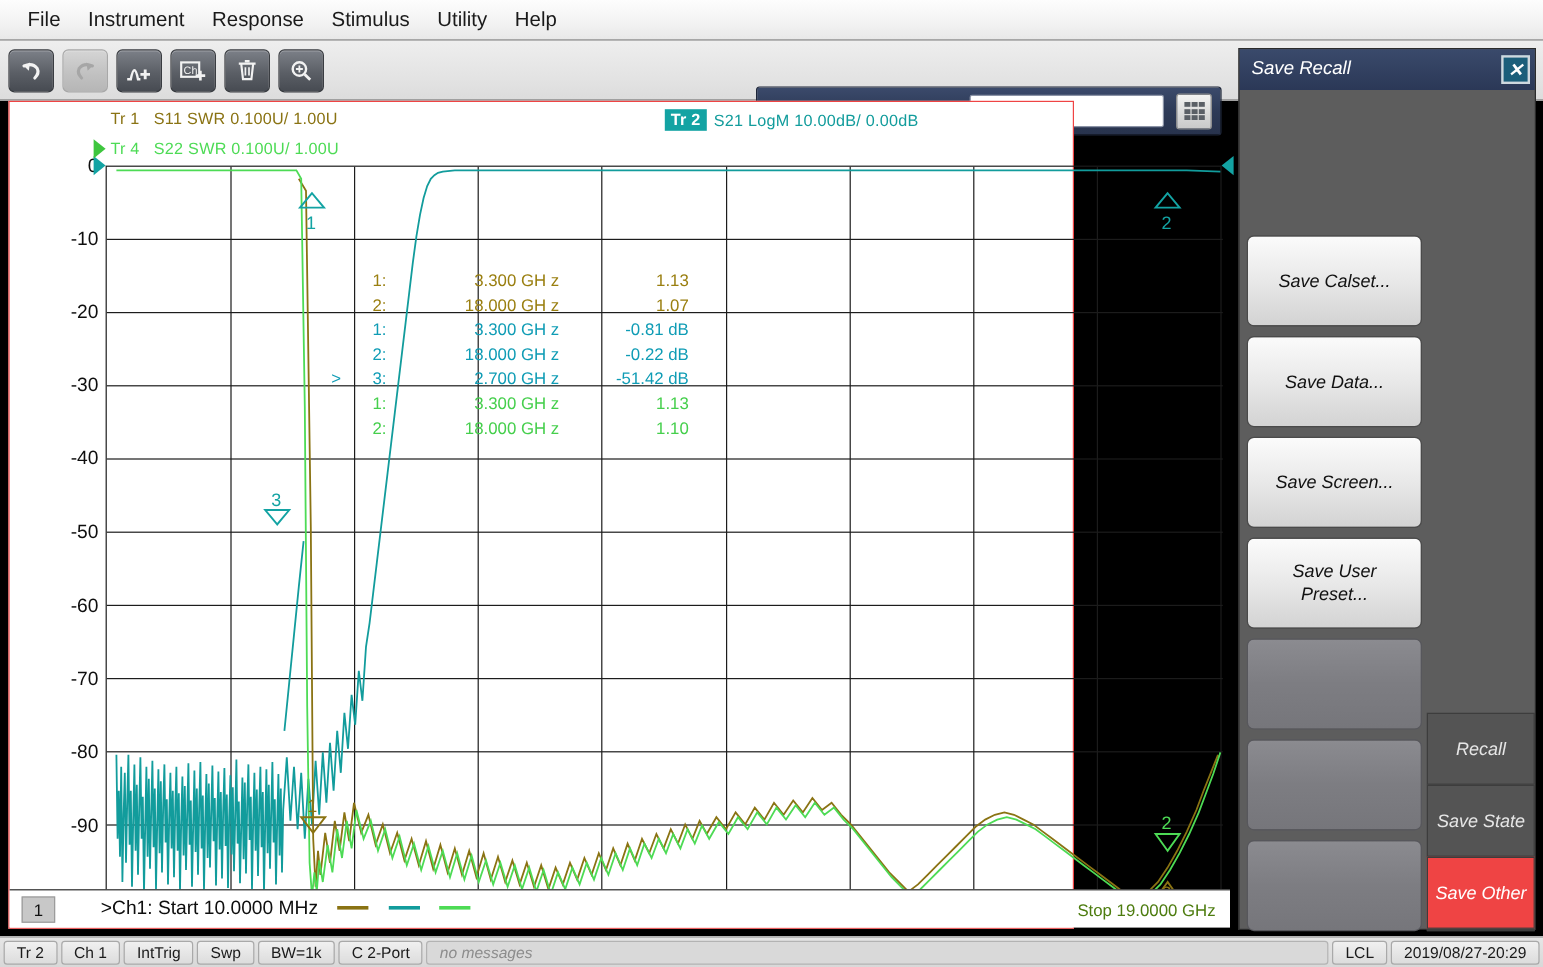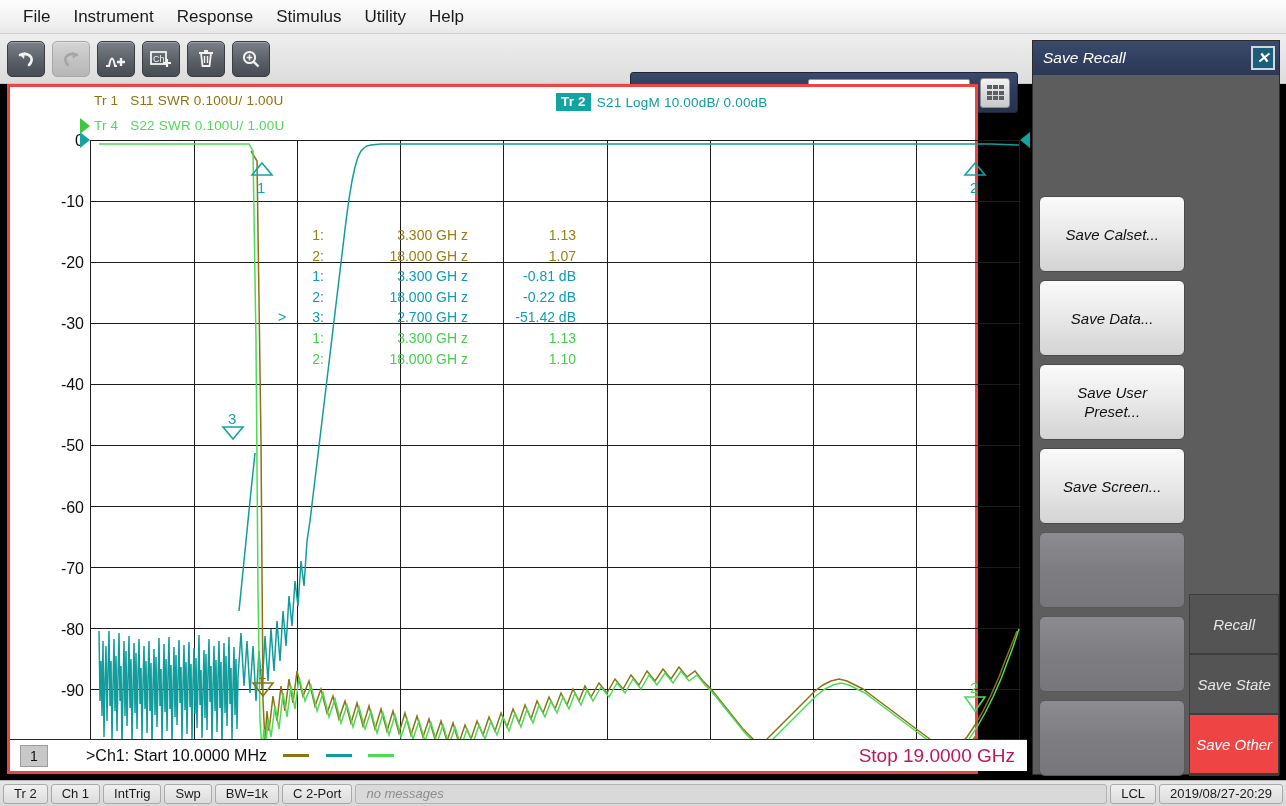--- a/index.html
+++ b/index.html
@@ -88,23 +88,23 @@
     width: 17px; height: 15px;
     display: grid; grid-template-columns: repeat(3, 1fr);
     grid-template-rows: repeat(3, 1fr);
     gap: 1.5px;
   }
   .keypad-grid i { background: #5a5f66; display: block; }
 
   
   .graph-outer {
     position: absolute; left: 7px; top: 84px;
-    width: 971px; height: 690px;
+    width: 888px; height: 690px;
     background: #ffffff;
-    border: 3px solid #ef4444;
+    border: 1px solid #ef4444;
   }
   
   .tr-row { position: absolute; font-size: 13.5px; white-space: nowrap; letter-spacing: .2px; }
   .tr-1 { left: 84px;  top: 6px;  color: #8a7313; }
   .tr-4 { left: 84px;  top: 31px; color: #4ddb55; }
   .tr-2 { left: 546px; top: 6px;  color: #129c9c; display: flex; align-items: center; gap: 6px;}
   .tr-2 .sel {
     background: #13a3a3; color: #ffffff; font-weight: bold;
     padding: 1px 5px 2px 5px;
   }
@@ -162,21 +162,21 @@
     background: #fff;
   }
   .chbadge {
     width: 28px; height: 22px; margin-left: 10px;
     background: #c8c8c8; border: 1px solid #9c9c9c;
     font-size: 14px; color: #111;
     display: flex; align-items: center; justify-content: center;
   }
   .startlbl { margin-left: 38px; font-size: 16px; color: #0e0e0e; white-space: nowrap;}
   .legdash { display: inline-block; width: 26px; height: 3px; margin-left: 12px; vertical-align: 4px;}
-  .stoplbl { position: absolute; right: 12px; font-size: 19px; color: #be185d; white-space: nowrap;}
+  .stoplbl { position: absolute; right: 12px; font-size: 14px; color: #4d7c0f; white-space: nowrap;}
 
   
   .sidepanel {
     position: absolute; left: 1032px; top: 40px;
     width: 248px; height: 735px;
     background: #5d5d5d;
     border: 1px solid #2b2b2b;
     font-style: italic;
   }
   .sp-title {
@@ -542,23 +542,23 @@
 
   <div class="sidepanel">
     <div class="sp-title">
       <span>Save Recall</span>
       <div class="sp-close">✕</div>
     </div>
     <div class="sp-body">
       <div class="sp-left">
         <div class="sp-btn">Save Calset...</div>
         <div class="sp-btn">Save Data...</div>
+        <div class="sp-btn">Save Screen...</div>
         <div class="sp-btn" style="white-space:pre-line">Save User
 Preset...</div>
-        <div class="sp-btn">Save Screen...</div>
         <div class="sp-btn empty"></div>
         <div class="sp-btn empty"></div>
         <div class="sp-btn empty"></div>
       </div>
       <div class="sp-right">
         <div class="sp-tab">Recall</div>
         <div class="sp-tab">Save State</div>
         <div class="sp-tab active">Save Other</div>
         <div class="sp-tab blank tall"></div>
       </div>

